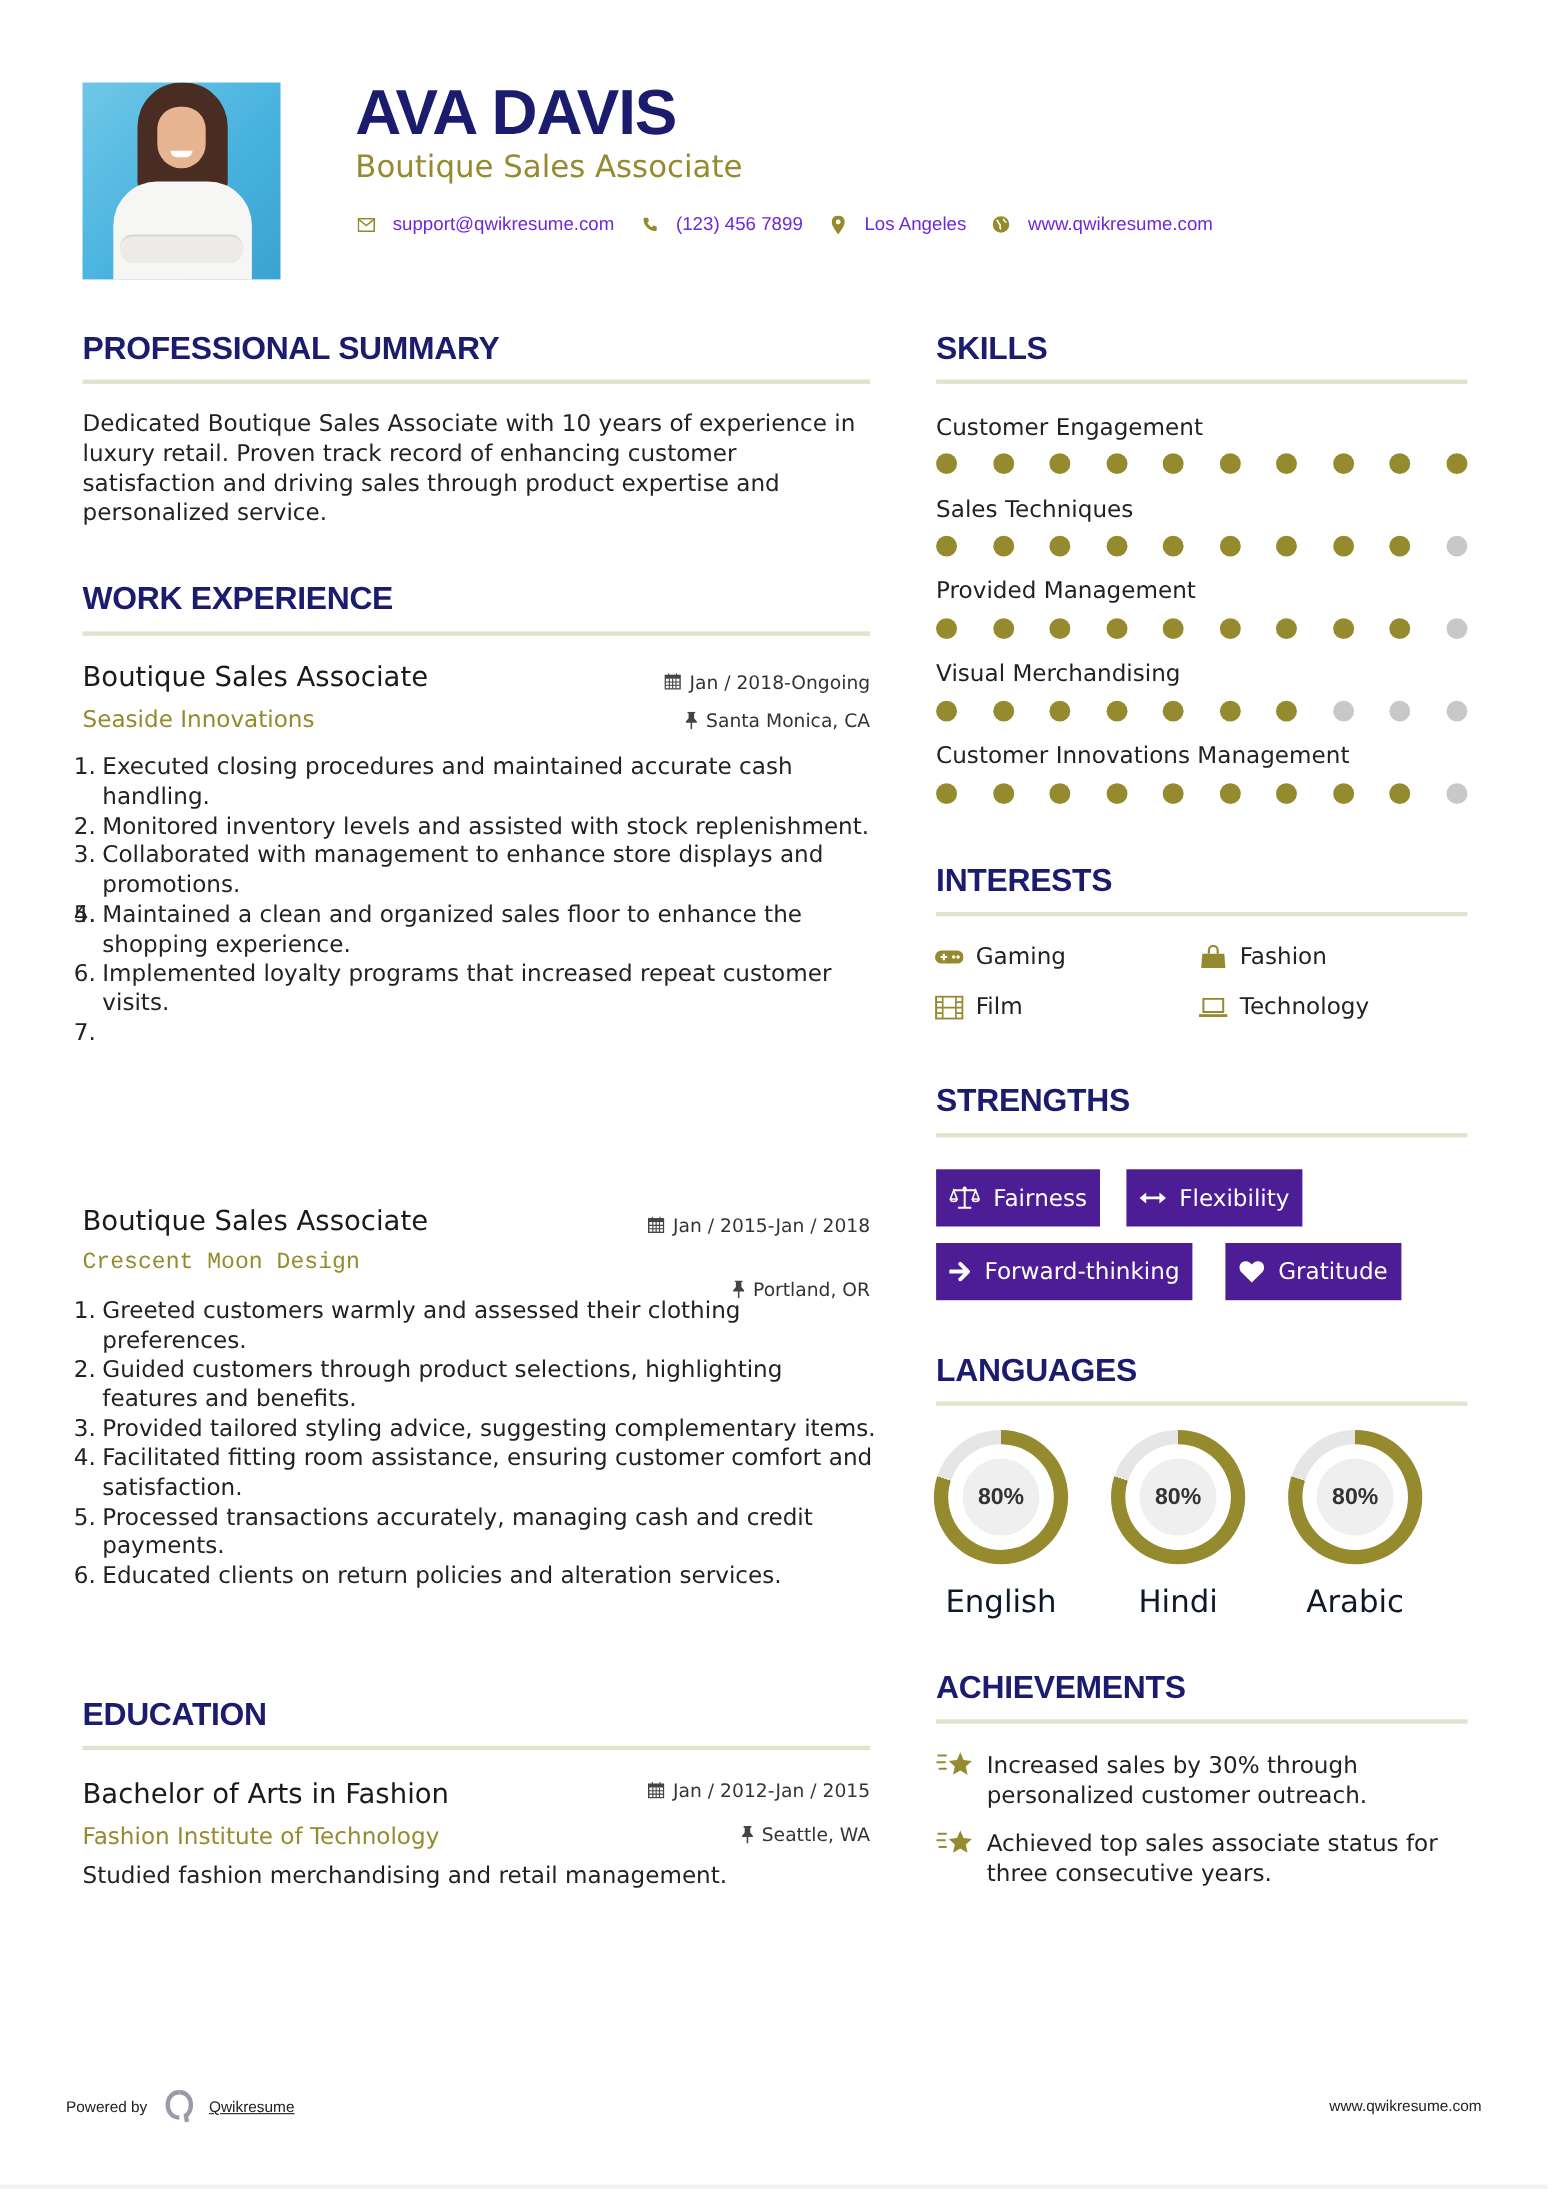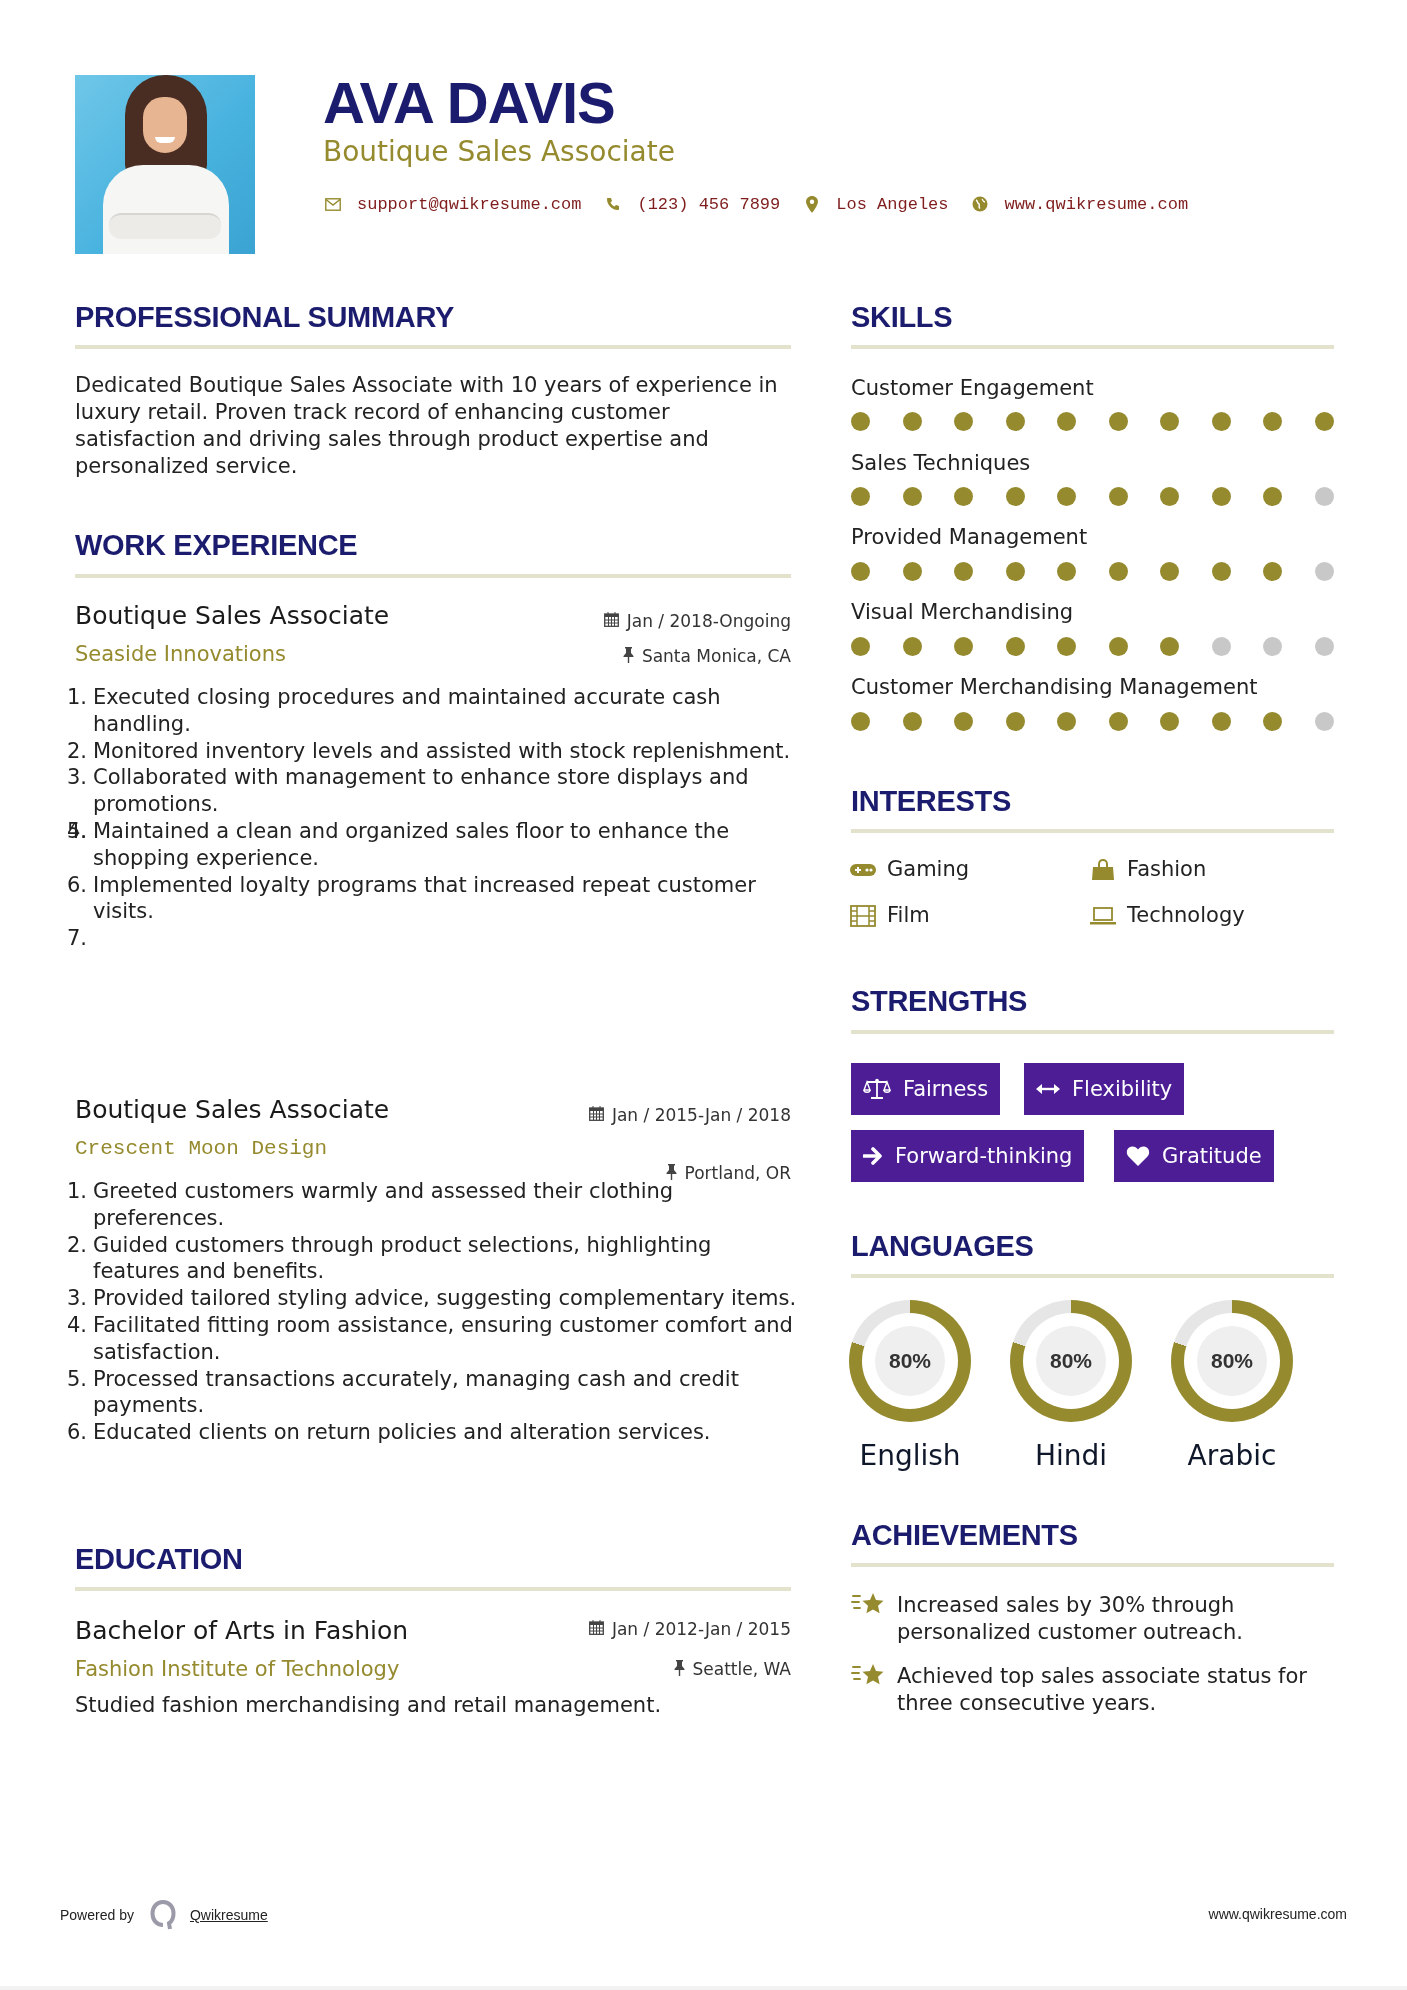--- a/index.html
+++ b/index.html
@@ -10,21 +10,21 @@
     background: linear-gradient(135deg, #6fc7e8 0%, #49b3df 55%, #3aa3d2 100%); }
   .photo .hair { position: absolute; left: 50px; top: 0px; width: 82px; height: 100px; border-radius: 40px 40px 10px 10px; background: #4a2d22; }
   .photo .face { position: absolute; left: 68px; top: 22px; width: 44px; height: 56px; border-radius: 22px 22px 24px 24px; background: #e8b592; }
   .photo .smile { position: absolute; left: 80px; top: 62px; width: 20px; height: 6px; border-radius: 0 0 10px 10px; background: #ffffff; }
   .photo .body { position: absolute; left: 28px; top: 90px; width: 126px; height: 100px; border-radius: 40px 40px 0 0; background: #f6f6f4; }
   .photo .arms { position: absolute; left: 34px; top: 138px; width: 112px; height: 26px; border-radius: 12px; background: #ecebe8; border-top: 2px solid #d8d6d2; }
 
   .name { position: absolute; left: 323px; top: 74px; font-family: "Liberation Sans", sans-serif; font-weight: 700; font-size: 58px; color: #1c1c6e; letter-spacing: -1px; line-height: 1; }
   .jobtitle { position: absolute; left: 323px; top: 138px; font-family: "DejaVu Sans", sans-serif; font-size: 28px; color: #958a2e; line-height: 1; }
 
-  .contacts { position: absolute; left: 323px; top: 194px; display: flex; align-items: center; font-family: Liberation Mono, monospace; font-size: 17px; color: #7f1d1d; white-space: nowrap; text-align: center; }
+  .contacts { position: absolute; left: 323px; top: 194px; display: flex; align-items: center; font-family: Liberation Sans, sans-serif; font-size: 17px; color: #6d28d9; white-space: nowrap; text-align: center; }
   .contacts .ci { display: flex; align-items: center; margin-right: 22px; }
   .contacts .ic { width: 20px; height: 20px; display: inline-flex; align-items: center; justify-content: center; color: #958a2e; margin-right: 14px; font-size: 15px; }
 
   .sec-title { position: absolute; font-family: "Liberation Sans", sans-serif; font-weight: 700; font-size: 29px; color: #1c1c6e; letter-spacing: -0.3px; line-height: 1; }
   .divider { position: absolute; height: 4px; background: #e3e2cc; }
 
   .left { left: 75px; }
   .right { left: 851px; }
   .ldiv { left: 75px; width: 716px; }
   .rdiv { left: 851px; width: 483px; }
@@ -259,21 +259,21 @@
     <span class="dot" style="left: 51.5px;"></span>
     <span class="dot" style="left: 103px;"></span>
     <span class="dot" style="left: 154.5px;"></span>
     <span class="dot" style="left: 206px;"></span>
     <span class="dot" style="left: 257.5px;"></span>
     <span class="dot" style="left: 309px;"></span>
     <span class="dot off" style="left: 360.5px;"></span>
     <span class="dot off" style="left: 412px;"></span>
     <span class="dot off" style="left: 463.5px;"></span>
   </div>
-<div class="skill-name" style="top:677px;">Customer Merchandising Management</div>
+<div class="skill-name" style="top:677px;">Customer Innovations Management</div>
 <div class="dots" style="top:712px;">
     <span class="dot" style="left: 0px;"></span>
     <span class="dot" style="left: 51.5px;"></span>
     <span class="dot" style="left: 103px;"></span>
     <span class="dot" style="left: 154.5px;"></span>
     <span class="dot" style="left: 206px;"></span>
     <span class="dot" style="left: 257.5px;"></span>
     <span class="dot" style="left: 309px;"></span>
     <span class="dot" style="left: 360.5px;"></span>
     <span class="dot" style="left: 412px;"></span>

